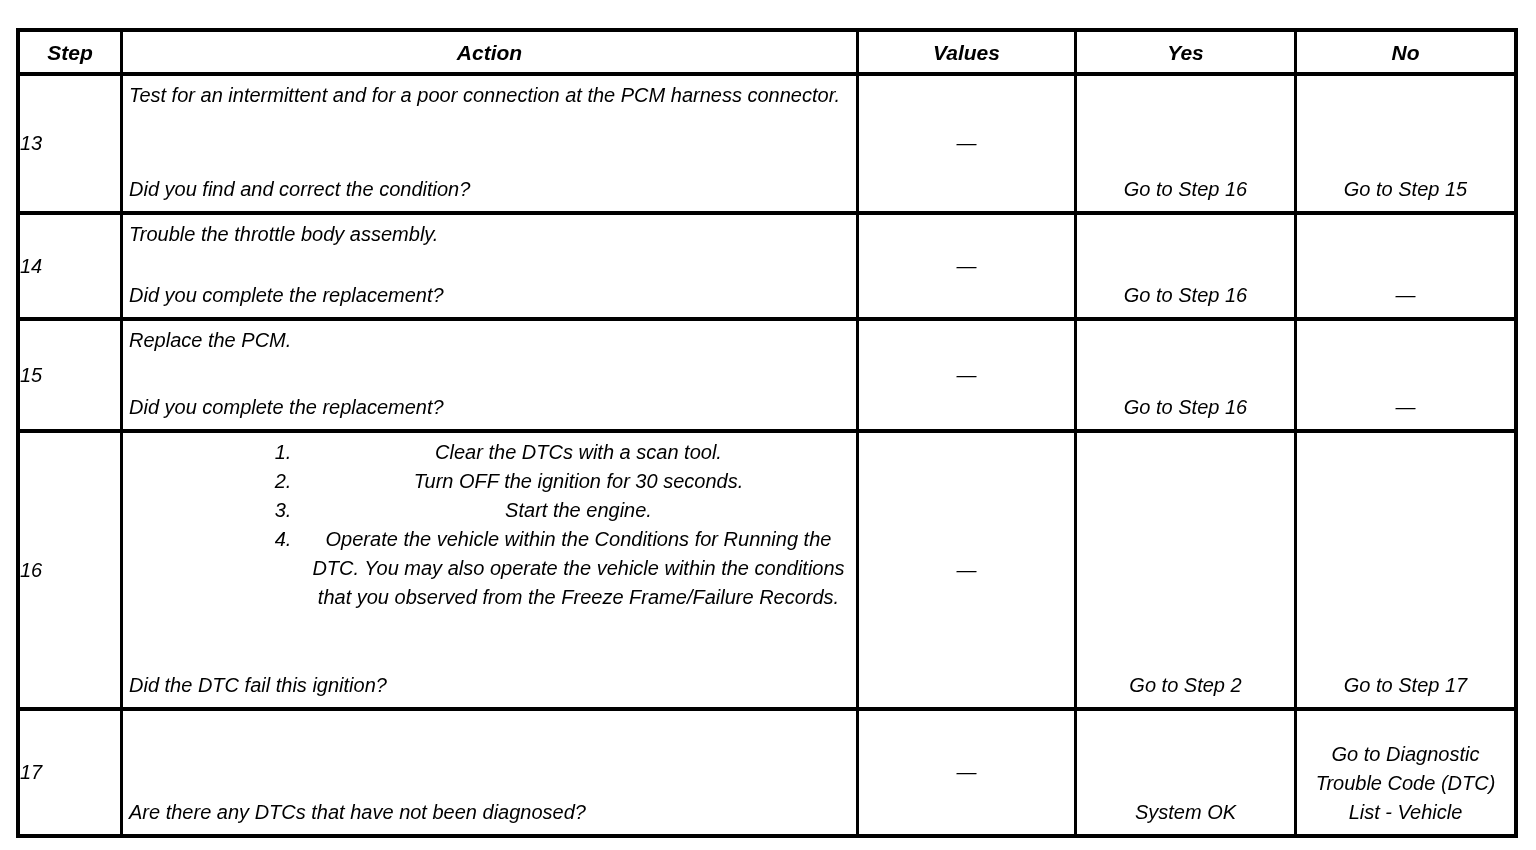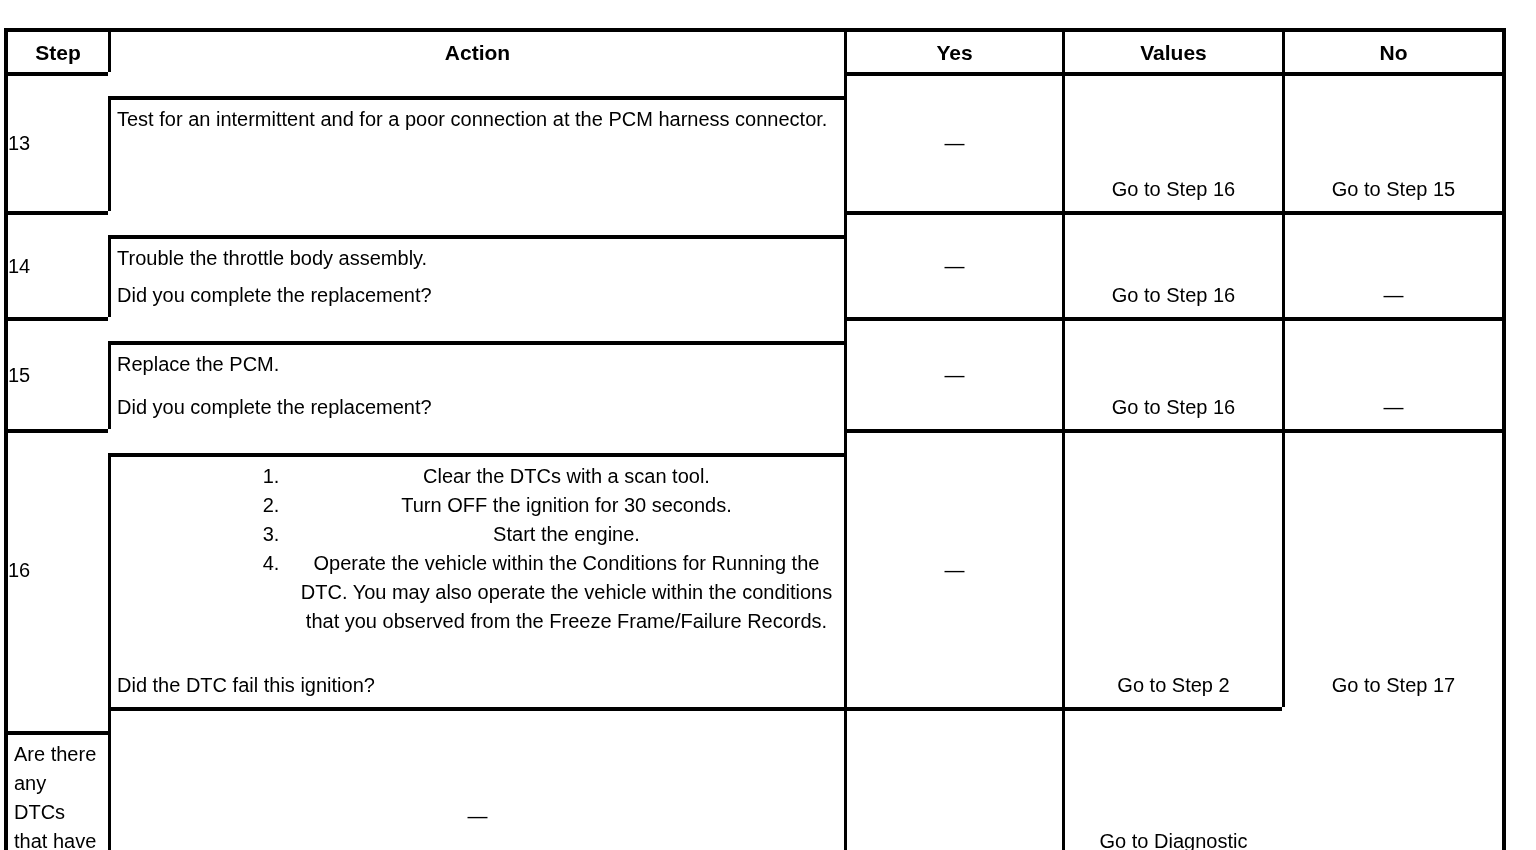--- a/index.html
+++ b/index.html
@@ -6,23 +6,24 @@
     margin: 0;
     padding: 0;
     background: #ffffff;
     font-family: "Liberation Sans", "DejaVu Sans", sans-serif;
     color: #000000;
   }
   .doc {
     width: 1536px;
     height: 850px;
     box-sizing: border-box;
-    padding: 28px 16px 0 4px;
+    padding: 28px 16px 0 16px;
     background: #ffffff;
     overflow: hidden;
+    font-style: italic;
   }
   .dtable {
     display: grid;
     grid-template-columns: 100px 736px 218px 220px 220px;
     grid-template-rows: minmax(40px, auto) minmax(139px, auto) minmax(106px, auto) minmax(112px, auto) minmax(278px, auto) minmax(127px, auto);
     width: 1494px;
     border: 4px solid #000000;
     background: #ffffff;
   }
   .cell {
@@ -47,21 +48,20 @@
   .step-cell {
     display: flex;
     align-items: center;
     justify-content: flex-start;
     text-align: center;
   }
   .action-cell {
     display: flex;
     flex-direction: column;
     padding: 5px 8px 7px 6px;
-    margin-top: 24px;
   }
   .action-text { margin: 0; }
   .action-list {
     margin: 0;
     padding-left: 168px;
   }
   .action-list li { padding-left: 12px; text-align: center; }
   .question { margin: auto 0 0 0; }
   .values-cell {
     display: flex;
@@ -78,30 +78,31 @@
     padding: 4px 6px 7px 6px;
   }
 </style>
 </head>
 <body>
 
 <div class="doc">
   <div class="dtable">
     <div class="cell header-cell">Step</div>
     <div class="cell header-cell">Action</div>
+    <div class="cell header-cell">Values</div>
     <div class="cell header-cell">Yes</div>
-    <div class="cell header-cell">Values</div>
     <div class="cell header-cell">No</div>
 
   <div class="cell step-cell">
     <span>13</span>
   </div>
   <div class="cell action-cell">
     <p class="action-text">Test for an intermittent and for a poor connection at the PCM harness connector.</p>
 
+    <p class="question">Did you find and correct the condition?</p>
   </div>
   <div class="cell values-cell">—</div>
   <div class="cell yes-cell">Go to Step 16</div>
   <div class="cell no-cell">Go to Step 15</div>
 
   <div class="cell step-cell">
     <span>14</span>
   </div>
   <div class="cell action-cell">
     <p class="action-text">Trouble the throttle body assembly.</p>
@@ -134,20 +135,23 @@
           <li>Turn OFF the ignition for 30 seconds.</li>
           <li>Start the engine.</li>
           <li>Operate the vehicle within the Conditions for Running the DTC. You may also operate the vehicle within the conditions that you observed from the Freeze Frame/Failure Records.</li>
         </ol>
     <p class="question">Did the DTC fail this ignition?</p>
   </div>
   <div class="cell values-cell">—</div>
   <div class="cell yes-cell">Go to Step 2</div>
   <div class="cell no-cell">Go to Step 17</div>
 
+  <div class="cell step-cell">
+    <span>17</span>
+  </div>
   <div class="cell action-cell">
 
     <p class="question">Are there any DTCs that have not been diagnosed?</p>
   </div>
   <div class="cell values-cell">—</div>
   <div class="cell no-cell">System OK</div>
   <div class="cell yes-cell">Go to Diagnostic Trouble Code (DTC) List - Vehicle</div>
 </div>
 </div>
 

